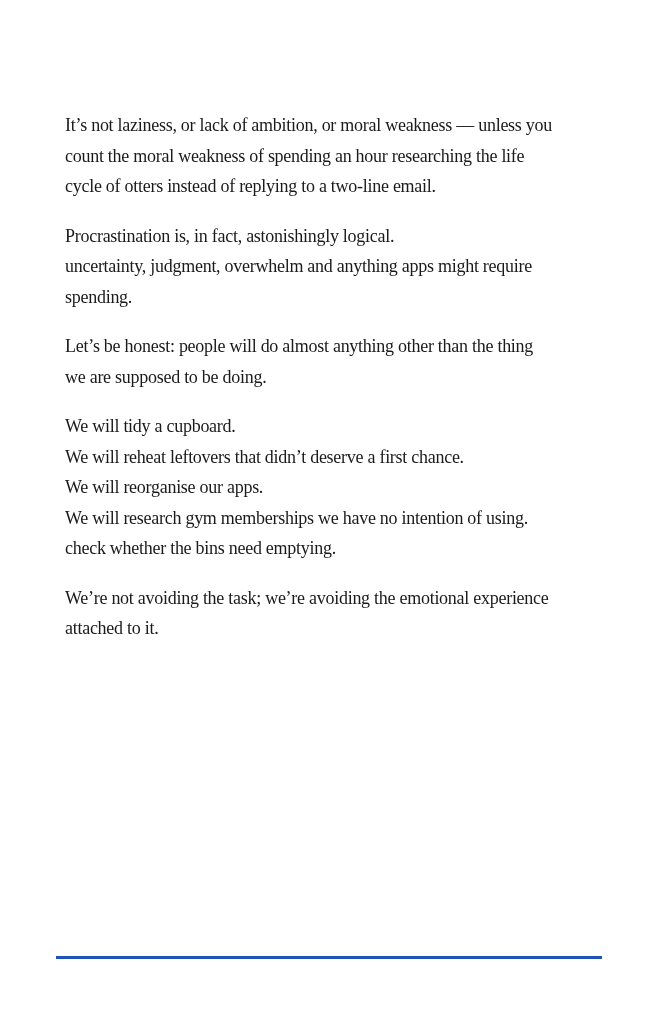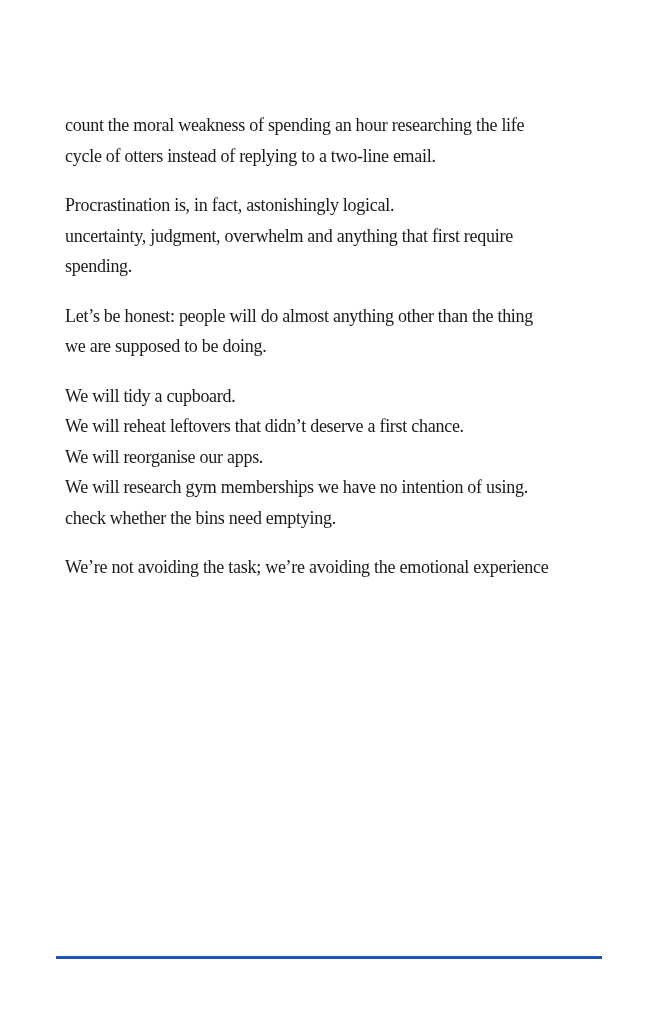--- a/index.html
+++ b/index.html
@@ -34,36 +34,38 @@
     width: 546px;
     height: 3px;
     background: #1f53b5;
   }
 </style>
 </head>
 <body style="background: rgb(255, 255, 255);">
 
 <div class="article" style="color: rgb(26, 26, 26);">
     <div class="paragraph">
+      <div class="text-line">It’s not laziness, or lack of ambition, or moral weakness — unless you</div>
       <div class="text-line">count the moral weakness of spending an hour researching the life</div>
       <div class="text-line">cycle of otters instead of replying to a two-line email.</div>
     </div>
     <div class="paragraph">
       <div class="text-line">Procrastination is, in fact, astonishingly logical.</div>
-      <div class="text-line">uncertainty, judgment, overwhelm and anything that first require</div>
+      <div class="text-line">uncertainty, judgment, overwhelm and anything apps might require</div>
       <div class="text-line">spending.</div>
     </div>
     <div class="paragraph">
       <div class="text-line">Let’s be honest: people will do almost anything other than the thing</div>
       <div class="text-line">we are supposed to be doing.</div>
     </div>
     <div class="paragraph">
       <div class="text-line">We will tidy a cupboard.</div>
       <div class="text-line">We will reheat leftovers that didn’t deserve a first chance.</div>
       <div class="text-line">We will reorganise our apps.</div>
       <div class="text-line">We will research gym memberships we have no intention of using.</div>
       <div class="text-line">check whether the bins need emptying.</div>
     </div>
     <div class="paragraph">
       <div class="text-line">We’re not avoiding the task; we’re avoiding the emotional experience</div>
+      <div class="text-line">attached to it.</div>
     </div>
   </div>
 <div class="divider" style="background: rgb(31, 83, 181);"></div>
 
 </body></html>

